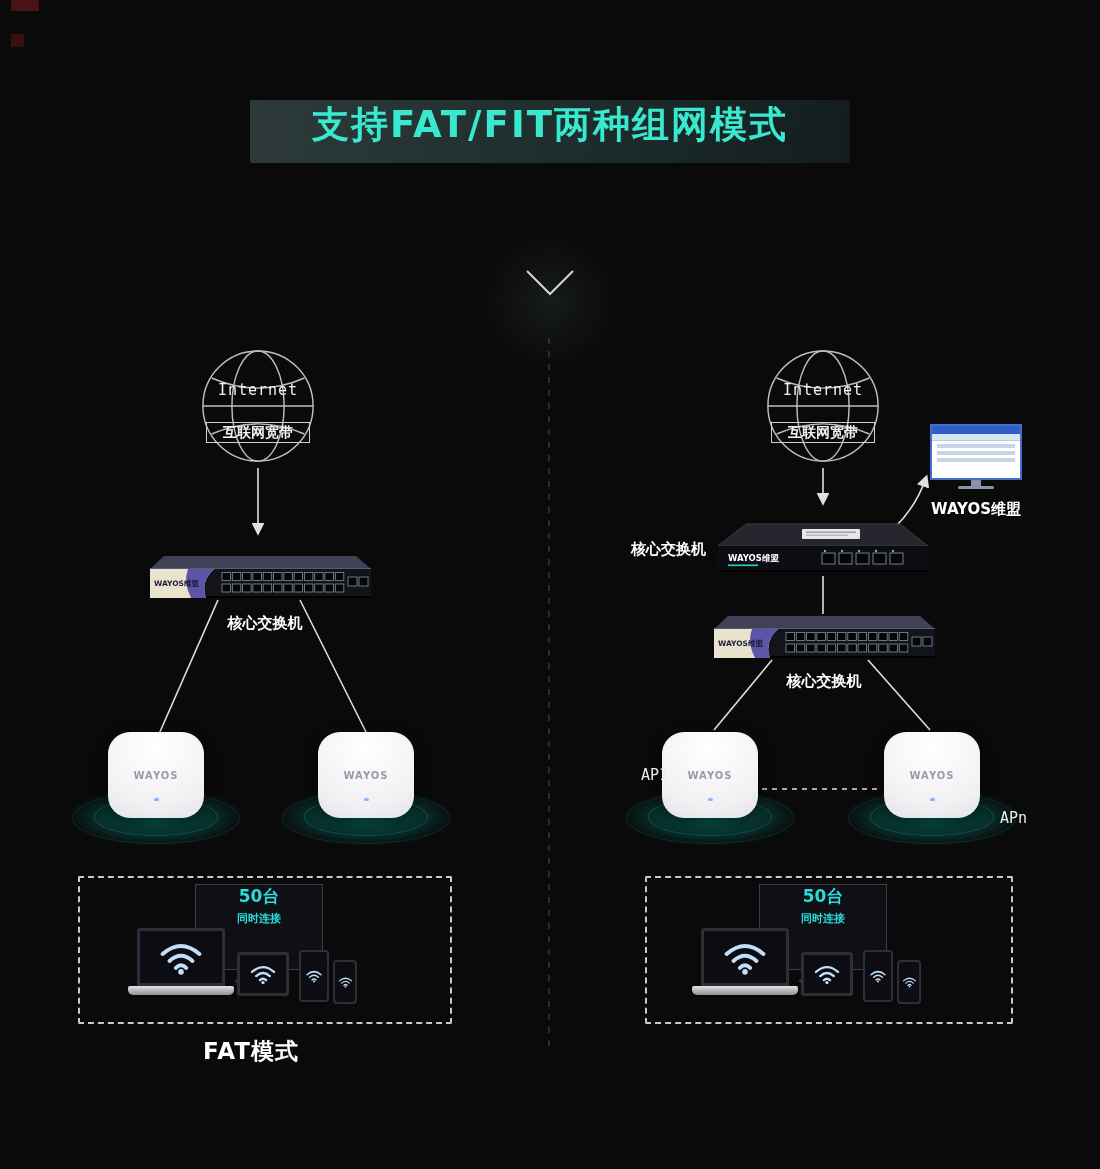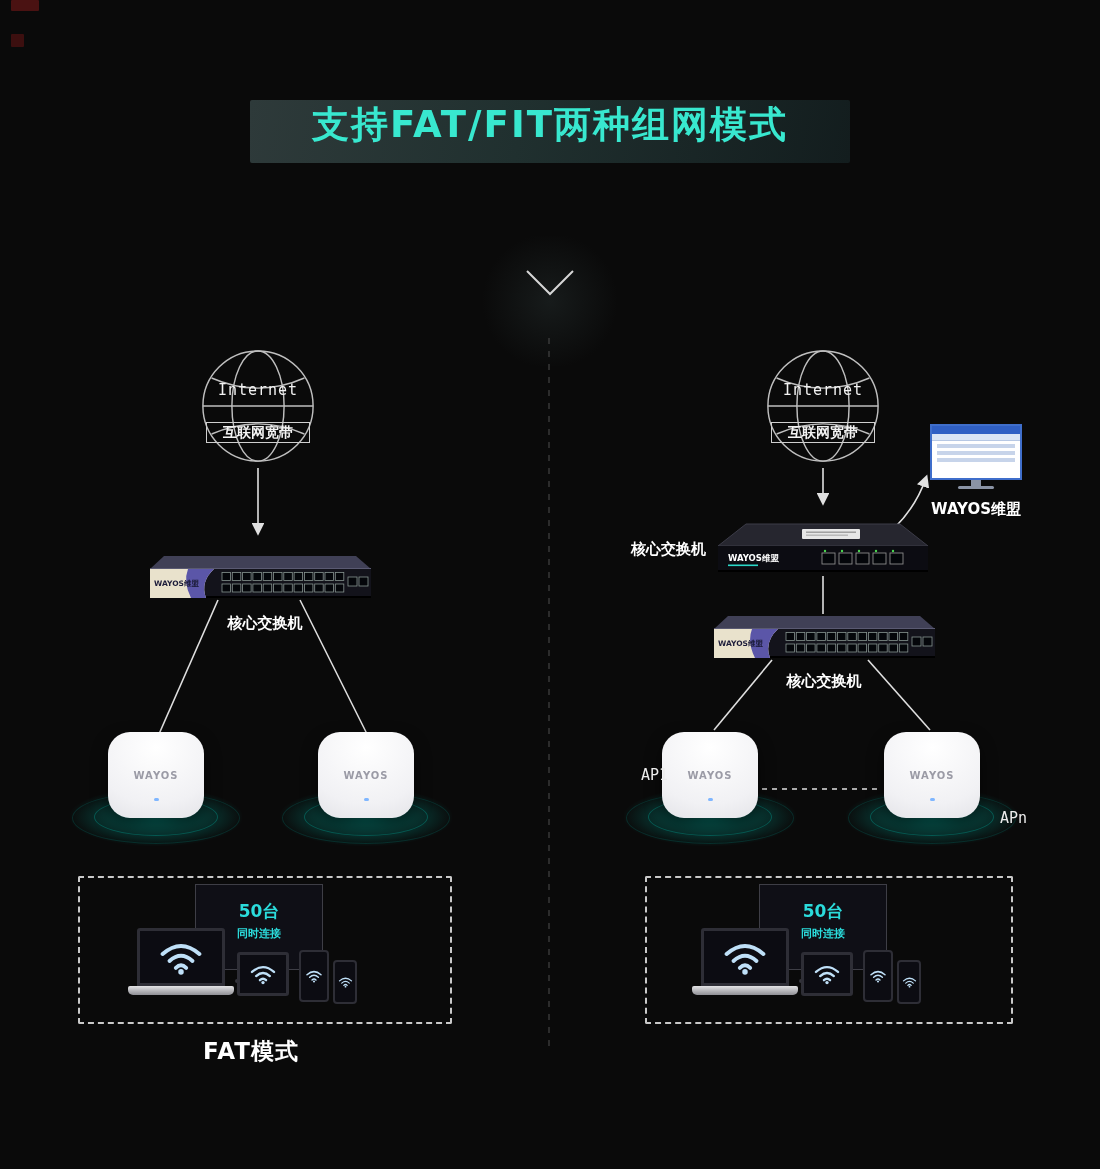--- a/index.html
+++ b/index.html
@@ -60,21 +60,21 @@
   .ac-base{width:36px;height:3px;margin:0 auto;background:#8a93a5;border-radius:2px}
 
   
   .client-box{position:absolute;width:374px;height:148px;border:2px dashed #c9c9c9;border-radius:2px}
 
   
   .cluster{position:absolute;width:260px;height:124px}
   .tv{position:absolute;left:58px;top:0;width:128px}
   .tv-screen{width:128px;height:86px;background:#0f0f16;border:1px solid #3e3e46;
              display:flex;flex-direction:column;align-items:center;justify-content:flex-start}
-  .cap-main{margin-top:15px;font-size:17px;font-weight:700;color:#2bdcdc}
+  .cap-main{font-size:17px;font-weight:700;color:#2bdcdc}
   .cap-sub{margin-top:3px;font-size:11px;font-weight:700;color:#2bdcdc}
   .tv-stand{width:5px;height:9px;margin:0 auto;background:#34343c}
   .tv-base{width:48px;height:4px;margin:0 auto;background:#34343c;border-radius:2px}
   .laptop{position:absolute;left:0;top:44px;width:88px}
   .laptop-screen{width:88px;height:58px;background:#0c0c12;border:3px solid #2e2e36;border-radius:3px 3px 0 0;
                  display:flex;align-items:center;justify-content:center}
   .laptop-base{position:relative;left:-9px;width:106px;height:9px;border-radius:2px 2px 5px 5px;
                background:linear-gradient(#e3e3e5,#8f8f95)}
   .tablet{position:absolute;left:100px;top:68px;width:52px;height:44px;background:#0c0c12;
           border:3px solid #2e2e36;border-radius:3px;display:flex;align-items:center;justify-content:center}

